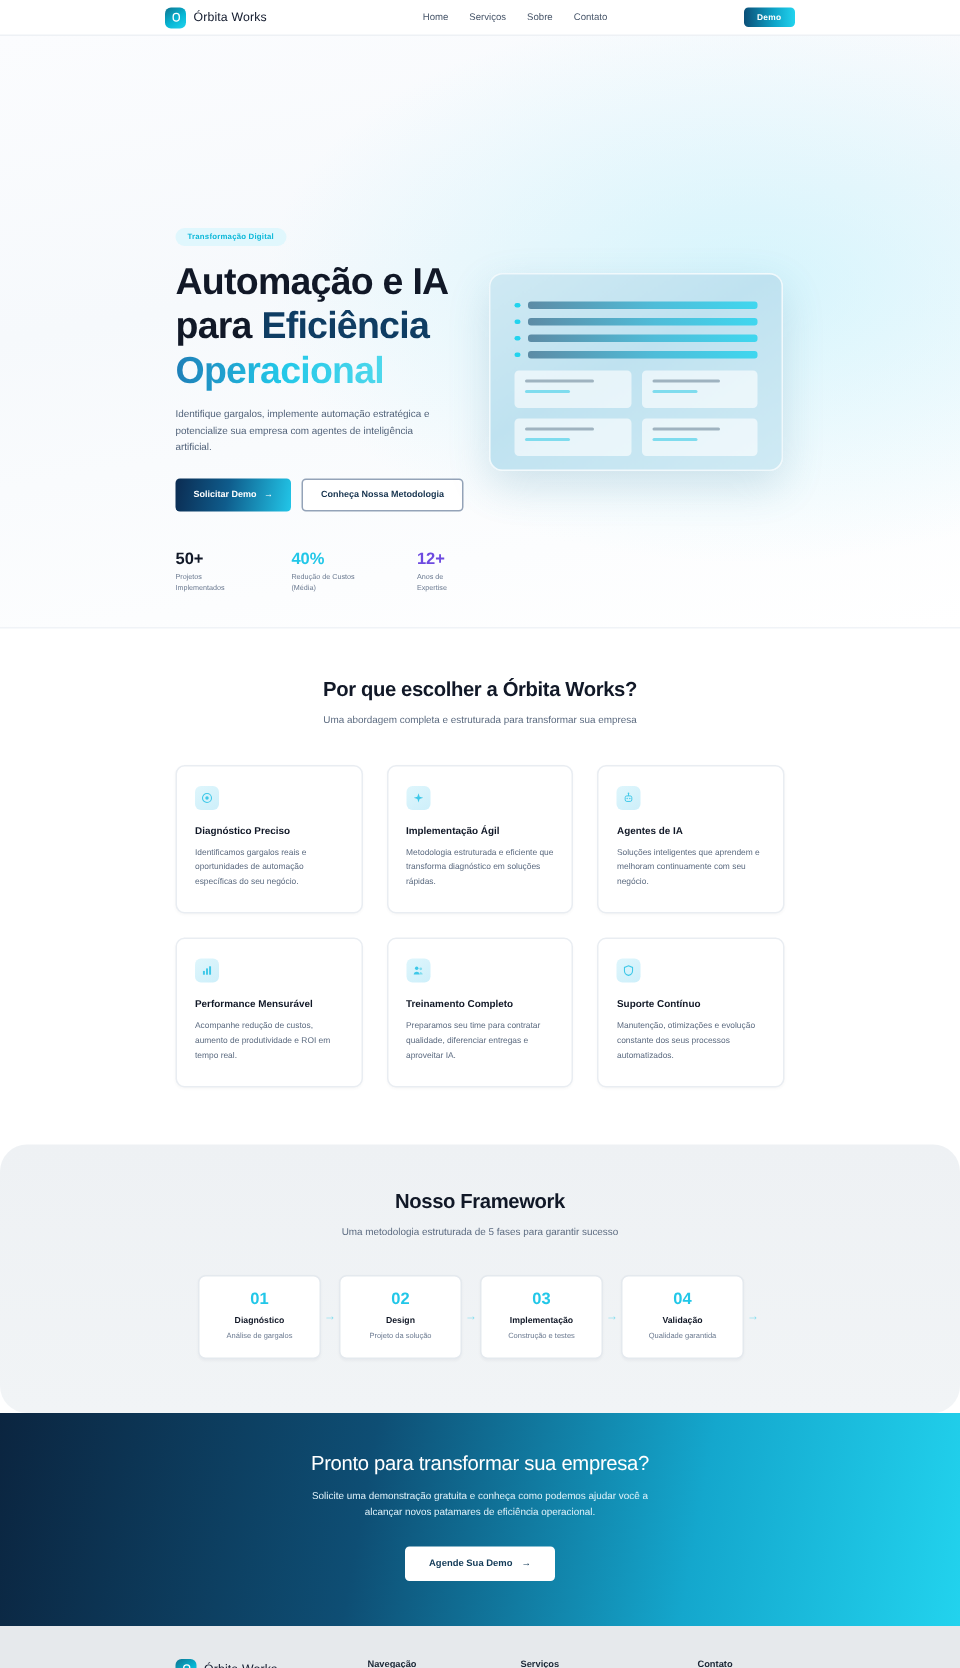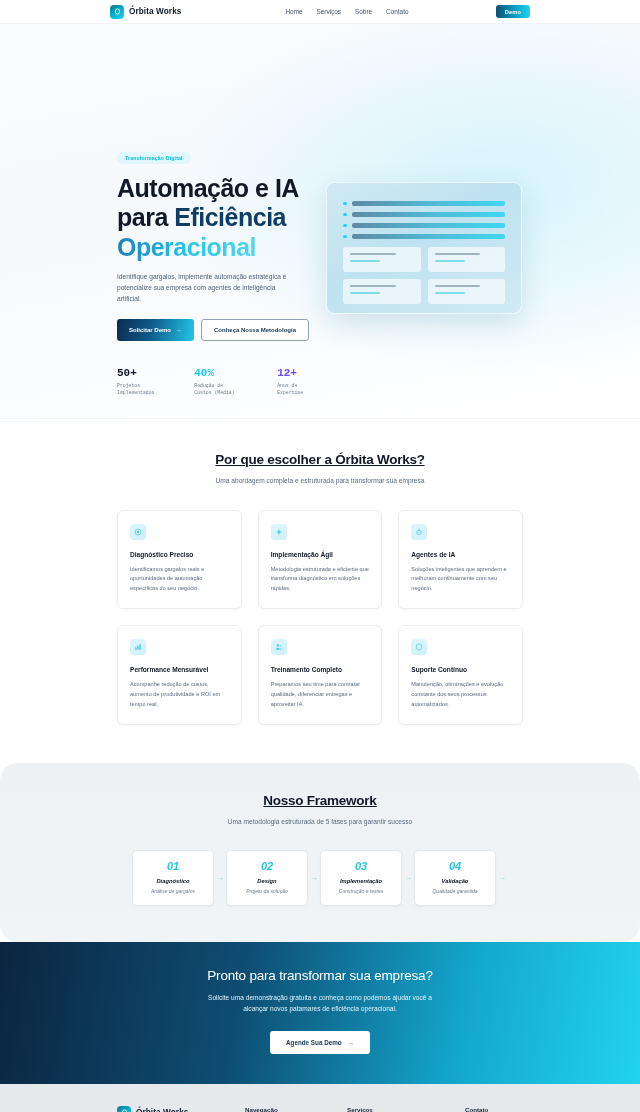--- a/index.html
+++ b/index.html
@@ -23,21 +23,21 @@
     position:relative;
   }
   .brand { display:flex; align-items:center; gap:5px; }
   .logo-mark {
     width:14px; height:14px; border-radius:4px;
     background:linear-gradient(145deg,#0e7490 0%,#06b6d4 55%,#22d3ee 100%);
     display:flex; align-items:center; justify-content:center;
     flex:0 0 auto;
   }
   .logo-mark svg { display:block; }
-  .brand-name { font-size:8.2px; font-weight:bold; color:#0f172a; letter-spacing:.1px; white-space:nowrap;}
+  .brand-name { font-size:8.2px; font-weight:normal; color:#0f172a; letter-spacing:.1px; white-space:nowrap;}
   .nav { display:flex; gap:14px; margin-left:104px; }
   .nav a { font-size:6.4px; color:#475569; text-decoration:none; white-space:nowrap; }
   .hdr-cta {
     position:absolute; right:110px; top:5px;
     background:linear-gradient(90deg,#0b4f78 0%,#0ea5c9 60%,#22d3ee 100%);
     color:#fff; font-size:5.6px; font-weight:bold;
     padding:3.5px 9px; border-radius:3px; border:0; cursor:pointer;
     letter-spacing:.2px;
   }
 
@@ -79,21 +79,21 @@
     background:linear-gradient(100deg,#0b2c52 0%,#0f5c8c 45%,#22c6e8 100%);
     color:#fff; font-size:6px; font-weight:bold;
     padding:7px 12px; border-radius:3px; border:0; cursor:pointer;
     display:flex; align-items:center; gap:5px; white-space:nowrap;
   }
   .btn-outline {
     background:#fff; color:#17344f; font-size:6px; font-weight:bold;
     padding:7px 12px; border-radius:3px; border:1px solid #94a3b8; cursor:pointer;
     white-space:nowrap;
   }
-  .stats { display:flex; gap:36px; margin-top:27px;font-family:Liberation Mono, monospace; }
+  .stats { display:flex; gap:36px; margin-top:27px; }
   .stat-val { font-size:11px; font-weight:bold; line-height:1; }
   .stat-val.v0 { color:#111827; }
   .stat-val.v1 { color:#22c7e8; }
   .stat-val.v2 { color:#6d4ae0; }
   .stat-lbl { font-size:4.8px; color:#6b7a90; margin-top:4px; line-height:1.45; }
 
   
   .hero-card-wrap { position:absolute; left:326px; top:158px; }
   .hero-card {
     width:196px; height:132px; border-radius:9px;
@@ -106,21 +106,21 @@
   .bar-dot { width:3.5px; height:3.5px; border-radius:50%; background:#22d3ee; flex:0 0 auto; }
   .bar { height:4.5px; border-radius:2px; flex:1;
          background:linear-gradient(90deg,#5d8ba5 0%, #4fbcd8 55%, #3fd7ef 100%); }
   .tiles { display:grid; grid-template-columns:1fr 1fr; gap:7px; margin-top:8px; }
   .tile { background:rgba(255,255,255,.62); border-radius:3px; padding:6px 7px; height:25px; }
   .tile .ln1 { height:2.6px; width:72%; background:#9fb3c0; border-radius:2px; }
   .tile .ln2 { height:2.6px; width:48%; background:#7fdcee; border-radius:2px; margin-top:4.5px; }
 
   
   .why { background:#ffffff; padding:33px 0 38px 0; }
-  .sec-title { text-align:center; font-size:13.5px; font-weight:bold; color:#111827; letter-spacing:-.25px;text-decoration:underline; }
+  .sec-title { text-align:center; font-size:13.5px; font-weight:bold; color:#111827; letter-spacing:-.25px; }
   .sec-sub { text-align:center; font-size:6.6px; color:#5c6b80; margin:9px auto 0; max-width:218px; line-height:1.6; }
   .cards {
     display:grid; grid-template-columns:repeat(3,1fr); gap:16px;
     padding:0 117px; margin-top:23px;
   }
   .card {
     background:#fff; border:1px solid #e9edf2; border-radius:6px;
     padding:13px 12px 15px 12px; min-height:88px;
     box-shadow:0 1px 2px rgba(15,23,42,.03);
   }
@@ -137,21 +137,20 @@
   .framework {
     background:linear-gradient(180deg,#eef1f4 0%, #f1f4f6 100%);
     padding:30px 0 36px 0;
     border-radius:18px;
   }
   .steps { display:flex; align-items:stretch; justify-content:center; gap:0; margin-top:22px; padding:0 112px; }
   .step {
     background:#fff; border:1px solid #e4e9ee; border-radius:5px;
     width:82px; text-align:center; padding:10px 5px 11px 5px;
     box-shadow:0 1px 2px rgba(15,23,42,.04);
-    font-style:italic;
   }
   .step-num { font-size:11px; font-weight:bold; color:#22c7e8; line-height:1; }
   .step-name { font-size:5.8px; font-weight:bold; color:#111827; margin-top:6px; }
   .step-desc { font-size:5px; color:#6b7a90; margin-top:4px; }
   .step-arrow { display:flex; align-items:center; justify-content:center; width:12px; color:#7fdcee; font-size:8px; }
 
   
   .cta {
     background:linear-gradient(100deg,#0b2540 0%, #0e4e74 38%, #14a7cd 72%, #22d3ee 100%);
     padding:26px 0 30px 0; text-align:center;

